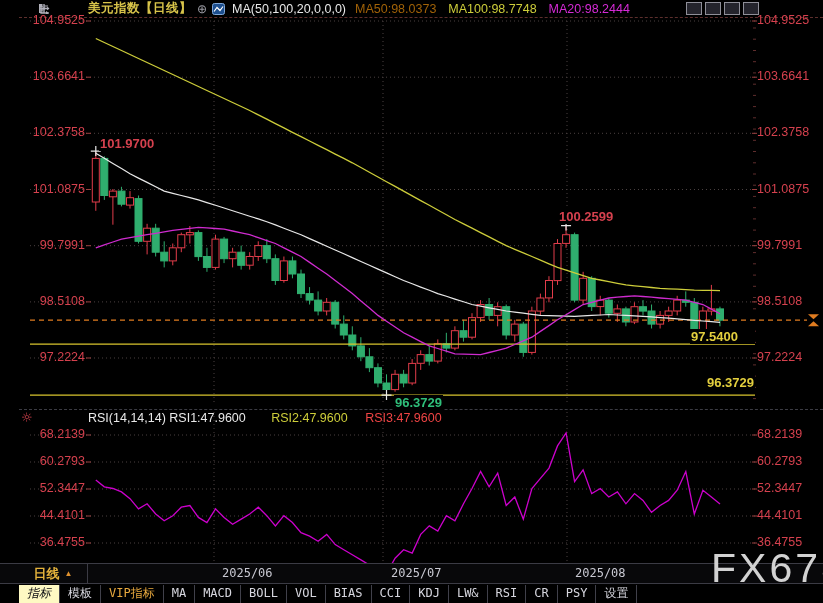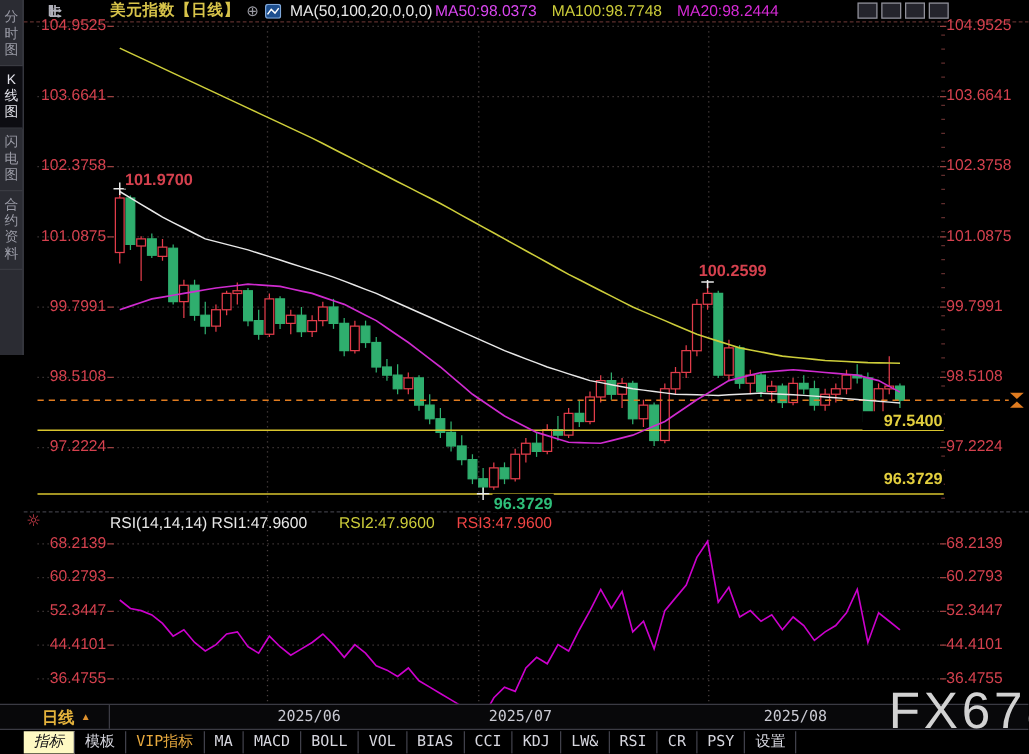--- a/index.html
+++ b/index.html
@@ -11,21 +11,21 @@
   .side-item{width:100%;text-align:center;font-size:11px;line-height:13px;color:#9a9ba6;
              padding:5px 0;border-bottom:1px solid #3a3b42;cursor:pointer;word-break:break-all;}
   .side-item.sel{background:#0d0d12;color:#e2e2ea;}
   
   #topbar{position:absolute;left:19px;top:0;width:804px;height:18px;display:flex;align-items:center;
           border-bottom:1px dashed #5d2f2d;box-sizing:border-box;font-size:12.5px;}
   #title{margin-left:69px;color:#d8c44a;font-weight:bold;letter-spacing:.5px;}
   #add-sym{color:#9a9aa2;margin-left:5px;font-size:12px;cursor:pointer;}
   #ctype-icon{margin-left:5px;cursor:pointer;display:inline-flex;}
   #ma-formula{color:#e8e8e8;margin-left:7px;}
-  #ma50{color:#d946ef;margin-left:2px;}
+  #ma50{color:#a16207;margin-left:9px;}
   #ma100{color:#cdcd3a;margin-left:12px;}
   #ma20{color:#d62ad6;margin-left:12px;}
   #win-icons{margin-left:auto;margin-right:64px;display:flex;gap:3px;}
   .wicon{width:16px;height:13px;background:#24242c;border:1px solid #8f8f98;box-sizing:border-box;
          display:flex;align-items:center;justify-content:center;cursor:pointer;}
   
   .axis-label{position:absolute;font-size:12.5px;color:#d5414e;pointer-events:none;white-space:nowrap;}
   .ann{position:absolute;font-size:13px;font-weight:bold;pointer-events:none;background:#000;
        white-space:nowrap;padding:0 1px;}
   
@@ -54,26 +54,20 @@
   #watermark{position:absolute;left:684px;top:545px;font-size:41px;color:#d2d2d2;letter-spacing:3px;
              pointer-events:none;z-index:40;margin-left:27px;}
   svg{position:absolute;left:19px;}
   #main-chart{top:18px;} #rsi-chart{top:410px;}
 </style>
 </head>
 <body>
 
 <div id="app">
 
-  <div id="sidebar">
-      <div class="side-item">分时图</div>
-      <div class="side-item sel">K线图</div>
-      <div class="side-item">闪电图</div>
-      <div class="side-item">合约资料</div>
-    </div>
 
   <div id="topbar">
     <span id="title">美元指数【日线】</span>
     <span id="add-sym">⊕</span>
     <span id="ctype-icon">
       <svg width="13" height="12" style="position:static">
         <rect x="0.5" y="0.5" width="12" height="11" rx="2" fill="#1d4f8f" stroke="#7fa7d9"></rect>
         <polyline points="2,8.5 5,4.5 8,7.5 11,3.5" fill="none" stroke="#ffffff" stroke-width="1.2"></polyline>
       </svg>
     </span>
@@ -384,31 +378,31 @@
       <div class="axis-label" style="top: 481px; left: 757px;">52.3447</div>
       <div class="axis-label" style="top: 508px; left: 28px; width: 57px; text-align: right;">44.4101</div>
       <div class="axis-label" style="top: 508px; left: 757px;">44.4101</div>
       <div class="axis-label" style="top: 535px; left: 28px; width: 57px; text-align: right;">36.4755</div>
       <div class="axis-label" style="top: 535px; left: 757px;">36.4755</div>
     </div>
 
   <div class="ann" style="left:99px;top:136px;color:#d5414e;">101.9700</div>
   <div class="ann" style="left:558px;top:209px;color:#d5414e;">100.2599</div>
   <div class="ann" style="left:394px;top:395px;color:#2fbf7a;">96.3729</div>
-  <div class="ann" style="left:690px;top:329px;width:63px;text-align:right;color:#e3cf3e;">97.5400</div>
+  <div class="ann" style="left:690px;top:329px;width:63px;text-align:left;color:#e3cf3e;">97.5400</div>
   <div class="ann" style="left:690px;top:375px;width:63px;text-align:right;color:#e3cf3e;">96.3729</div>
 
   <div id="xrow">
     <div id="period-cell">
       <span id="period-label">日线</span>
       <span id="period-arrow">▲</span>
     </div>
   <span class="xdate" style="left: 222px;">2025/06</span>
       <span class="xdate" style="left: 391px;">2025/07</span>
-      <span class="xdate" style="left: 575px; margin-left: 36px;">2025/08</span>
+      <span class="xdate" style="left: 575px;">2025/08</span>
     </div>
 
   <div id="tabbar">
       <div class="tab sel">指标</div>
       <div class="tab">模板</div>
       <div class="tab accent">VIP指标</div>
       <div class="tab">MA</div>
       <div class="tab">MACD</div>
       <div class="tab">BOLL</div>
       <div class="tab">VOL</div>

